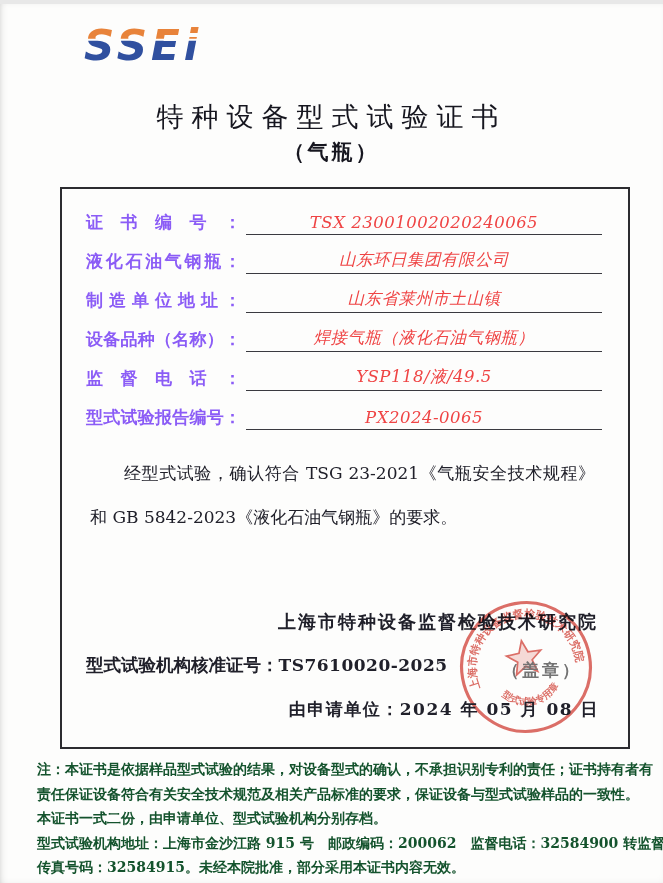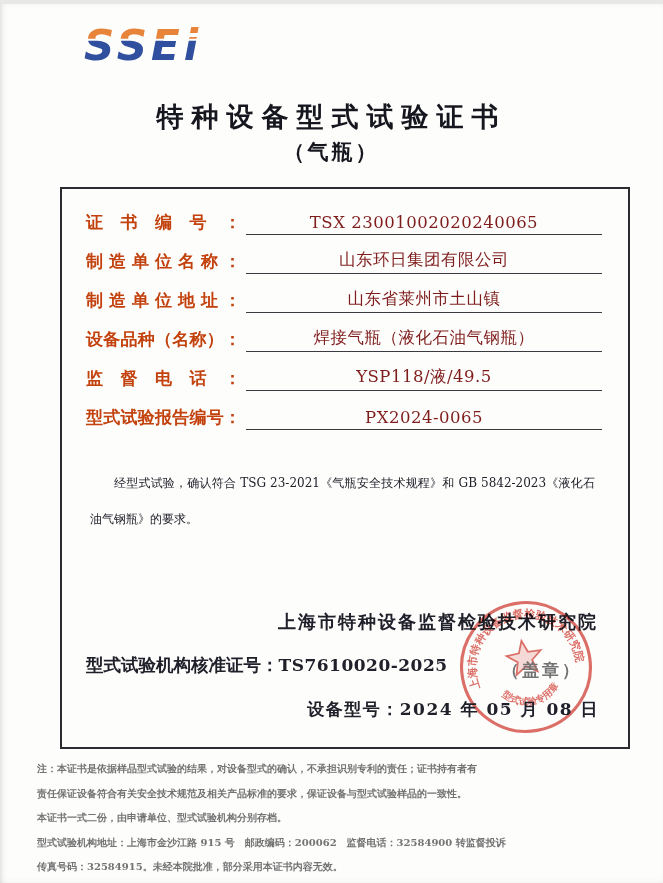--- a/index.html
+++ b/index.html
@@ -17,47 +17,47 @@
     position:absolute; left:0; top:0; width:100%;
     font-family:"DejaVu Sans", sans-serif; font-weight:bold; font-style:italic;
     font-size:42px; letter-spacing:4px; line-height:52px;
   }
   .logo-orange { color:#E8833A; clip-path: inset(6% 0 64% 0); }
   .logo-blue   { color:#30509F; clip-path: inset(40% 0 0 0); }
 
   
   .title {
     position:absolute; top:95px; left:0; width:100%; text-align:center;
-    font-size:27px; font-weight:bold; letter-spacing:8px; color:#16161f;
+    font-size:27px; font-weight:normal; letter-spacing:8px; color:#16161f;
   }
   .subtitle {
     position:absolute; top:134px; left:0; width:100%; text-align:center;
     font-size:21px; font-weight:bold; letter-spacing:3px; color:#16161f;
   }
 
   
   .cert-box {
     position:absolute; left:60px; top:183px; width:570px; height:562px;
     border:2px solid #2c2c30; background:transparent;
   }
   .fields { position:absolute; top:7px; left:24px; right:26px; }
   .field-row { display:flex; align-items:flex-end; height:39px; }
   .field-label {
-    flex:0 0 155px; font-size:17px; font-weight:600; color:#c2410c;
+    flex:0 0 155px; font-size:17px; font-weight:600; color:#8b5cf6;
     text-align:justify; text-align-last:justify; padding-bottom:1px; white-space:nowrap;
   }
   .field-line {
     flex:1; margin-left:5px; border-bottom:1.5px solid #3a3a40;
     text-align:center; padding-bottom:2px;
   }
-  .field-value { font-size:16.5px; color:#7f1d1d; letter-spacing:.5px; white-space:nowrap; }
+  .field-value { font-size:16.5px; color:#ef4444; letter-spacing:.5px; white-space:nowrap;font-style:italic; }
 
   .statement {
-    position:absolute; top:276px; left:28px; right:33px;
-    font-size:12px; line-height:36px; text-indent:2em; text-align:justify;
+    position:absolute; top:262px; left:28px; right:33px;
+    font-size:17px; line-height:44px; text-indent:2em; text-align:justify;
     color:#20202a; font-weight:500;
   }
 
   .issuer {
     position:absolute; top:421px; right:30px;
     font-size:18px; letter-spacing:2px; font-weight:600; color:#20202a;
   }
   .approval {
     position:absolute; top:464px; left:24px;
     font-size:17.5px; font-weight:600; color:#20202a;
@@ -76,21 +76,21 @@
   .stamp {
     position:absolute; left:394px; top:408px; width:140px; height:140px;
     transform:rotate(-10deg); opacity:.82; mix-blend-mode:multiply;
     pointer-events:none;
   }
   .stamp text { font-family:"DejaVu Serif", serif; font-weight:bold; }
 
   
   .footer {
     position:absolute; left:37px; top:753px; width:600px;
-    font-size:10px; line-height:24.5px; font-weight:600; color:#737373;
+    font-size:14px; line-height:24.5px; font-weight:600; color:#14532d;
   }
   .footer div { white-space:nowrap; }
   .fax-bold { font-weight:bold; }
 </style>
 </head>
 <body>
 
 <div class="page">
 
   <div class="logo">
@@ -102,21 +102,21 @@
   <div class="subtitle">（气瓶）</div>
 
   <div class="cert-box">
 
     <div class="fields">
       <div class="field-row">
         <span class="field-label">证书编号：</span>
         <span class="field-line"><span class="field-value">TSX 23001002020240065</span></span>
       </div>
       <div class="field-row">
-        <span class="field-label">制造单位名称：</span>
+        <span class="field-label">液化石油气钢瓶：</span>
         <span class="field-line"><span class="field-value">山东环日集团有限公司</span></span>
       </div>
       <div class="field-row">
         <span class="field-label">制造单位地址：</span>
         <span class="field-line"><span class="field-value">山东省莱州市土山镇</span></span>
       </div>
       <div class="field-row">
         <span class="field-label">设备品种（名称）：</span>
         <span class="field-line"><span class="field-value">焊接气瓶（液化石油气钢瓶）</span></span>
       </div>
@@ -146,21 +146,21 @@
       <text fill="#d64f46" font-size="15.5">
         <textPath href="#arcTop" startOffset="0%">上海市特种设备监督检验技术研究院</textPath>
       </text>
       <text fill="#d64f46" font-size="13.5" text-anchor="middle">
         <textPath href="#arcBottom" startOffset="50%">型式试验专用章</textPath>
       </text>
     </svg>
 
     <div class="seal-hint">（盖章）</div>
 
-    <div class="date-line"><span>设备型号：</span><span>2024 年 05 月 08 日</span></div>
+    <div class="date-line"><span>由申请单位：</span><span>2024 年 05 月 08 日</span></div>
 
   </div>
 
   <div class="footer">
     <div>注：本证书是依据样品型式试验的结果，对设备型式的确认，不承担识别专利的责任；证书持有者有</div>
     <div>责任保证设备符合有关安全技术规范及相关产品标准的要求，保证设备与型式试验样品的一致性。</div>
     <div>本证书一式二份，由申请单位、型式试验机构分别存档。</div>
     <div>型式试验机构地址：上海市金沙江路 915 号　邮政编码：200062　监督电话：32584900 转监督投诉</div>
     <div><span>传真号码：32584915。</span><span class="fax-bold">未经本院批准，部分采用本证书内容无效。</span></div>
   </div>

